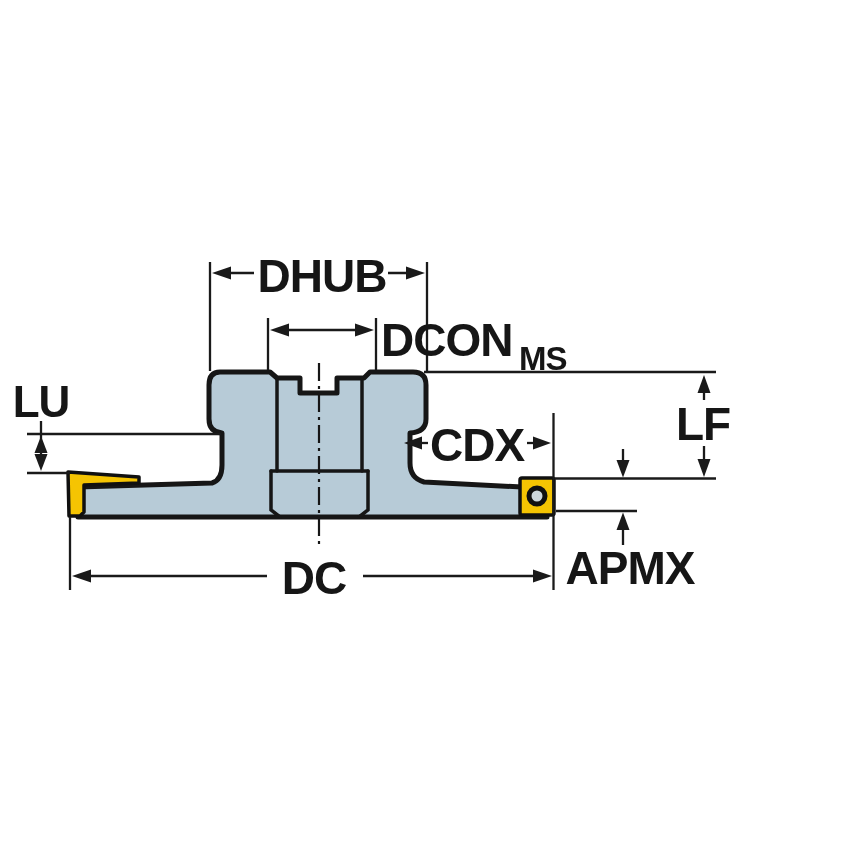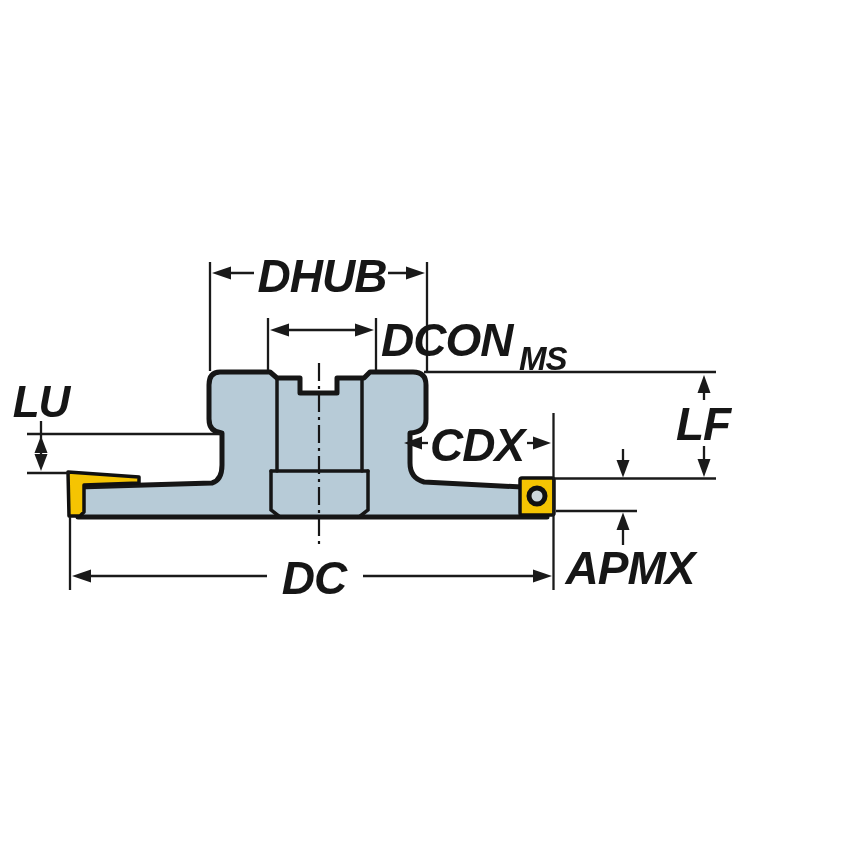--- a/index.html
+++ b/index.html
@@ -1,16 +1,16 @@
 <!DOCTYPE html>
 <html style="--background: #ffffff; --body-fill: #b7cbd7; --outline: #161616; --dimension-line: #1a1a1a; --insert-fill: #f5c402; --insert-hole-fill: #ccd6dc;"><head>
 <meta charset="utf-8">
 <style>
   html,body{margin:0;padding:0;background:var(--background,#fff);}
-  .stage{position:relative;width:854px;height:854px;background:var(--background,#fff);overflow:hidden;font-style:italic;}
+  .stage{position:relative;width:854px;height:854px;background:var(--background,#fff);overflow:hidden;}
   svg text{font-family:"Liberation Sans","DejaVu Sans",sans-serif;font-weight:bold;fill:var(--outline,#161616);}
   .lbl{font-size:46px;letter-spacing:-1px;}
   .lbl-sm{font-size:44px;letter-spacing:-1px;}
   .sub{font-size:33px;letter-spacing:-1px;}
   .body-shape{fill:var(--body-fill,#b7cbd7);stroke:var(--outline,#161616);stroke-width:5;stroke-linejoin:round;}
   .iline{stroke:var(--outline,#161616);stroke-width:3.5;fill:none;stroke-linecap:round;}
   .cl{stroke:var(--outline,#161616);stroke-width:2.2;fill:none;stroke-dasharray:18 5 3 5;}
   .dim{stroke:var(--dimension-line,#1a1a1a);stroke-width:2.3;fill:none;}
   .ah{fill:var(--dimension-line,#1a1a1a);stroke:none;}
   .insert{fill:var(--insert-fill,#f5c402);stroke:#101010;stroke-width:3.5;stroke-linejoin:round;}

